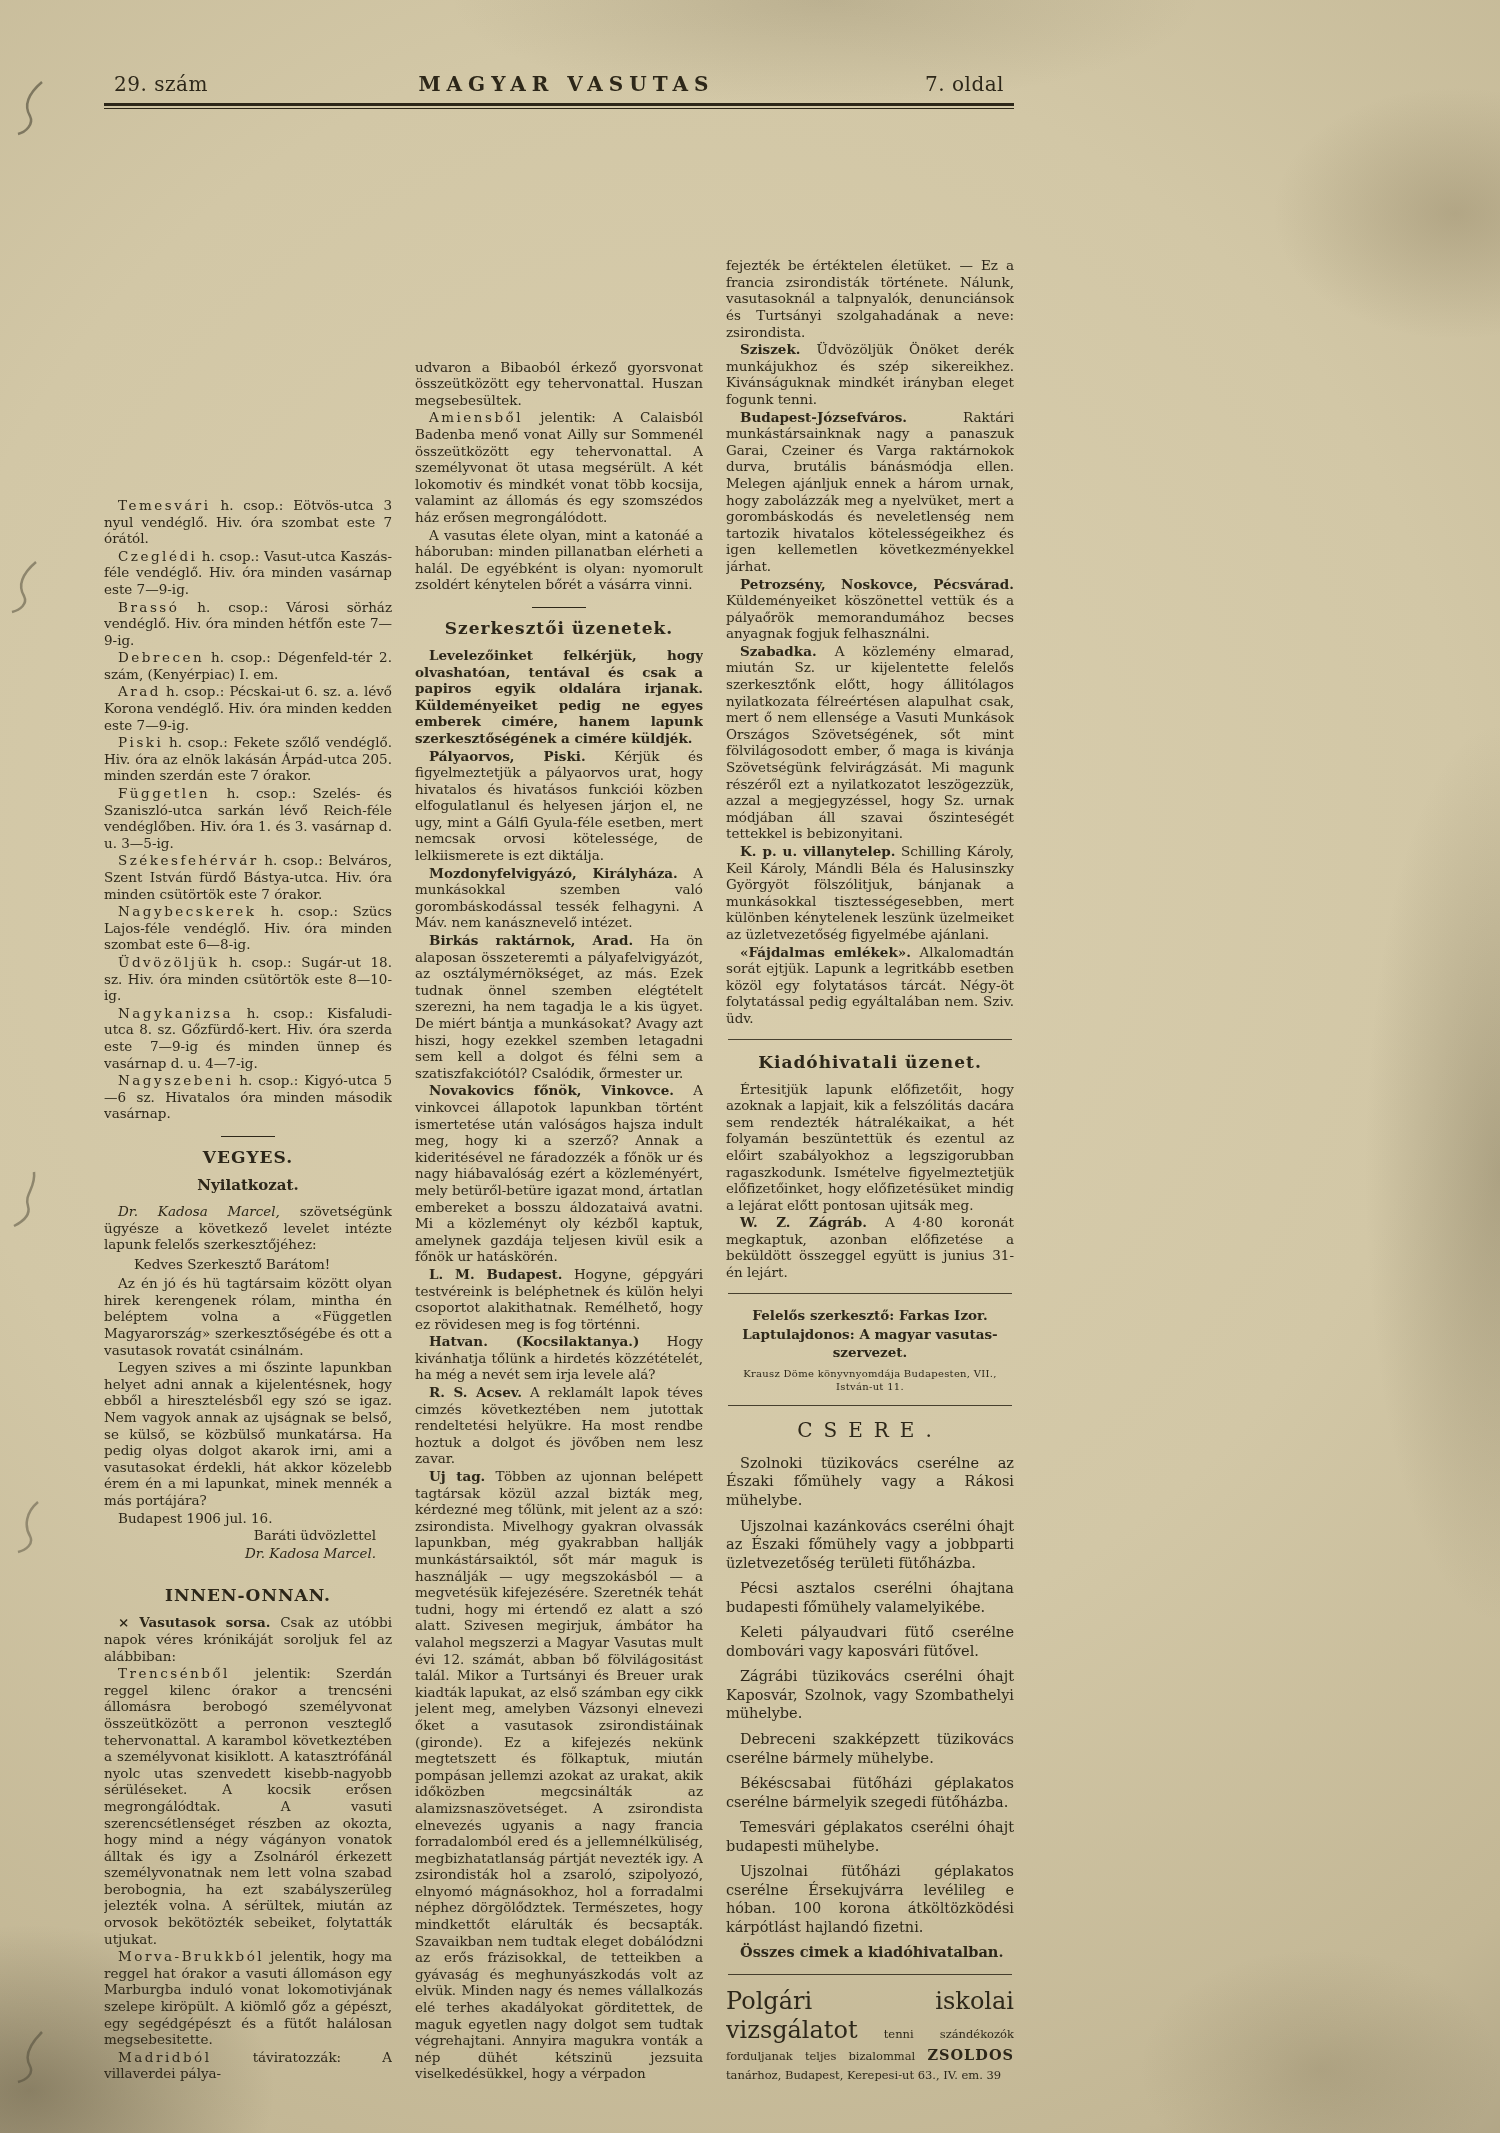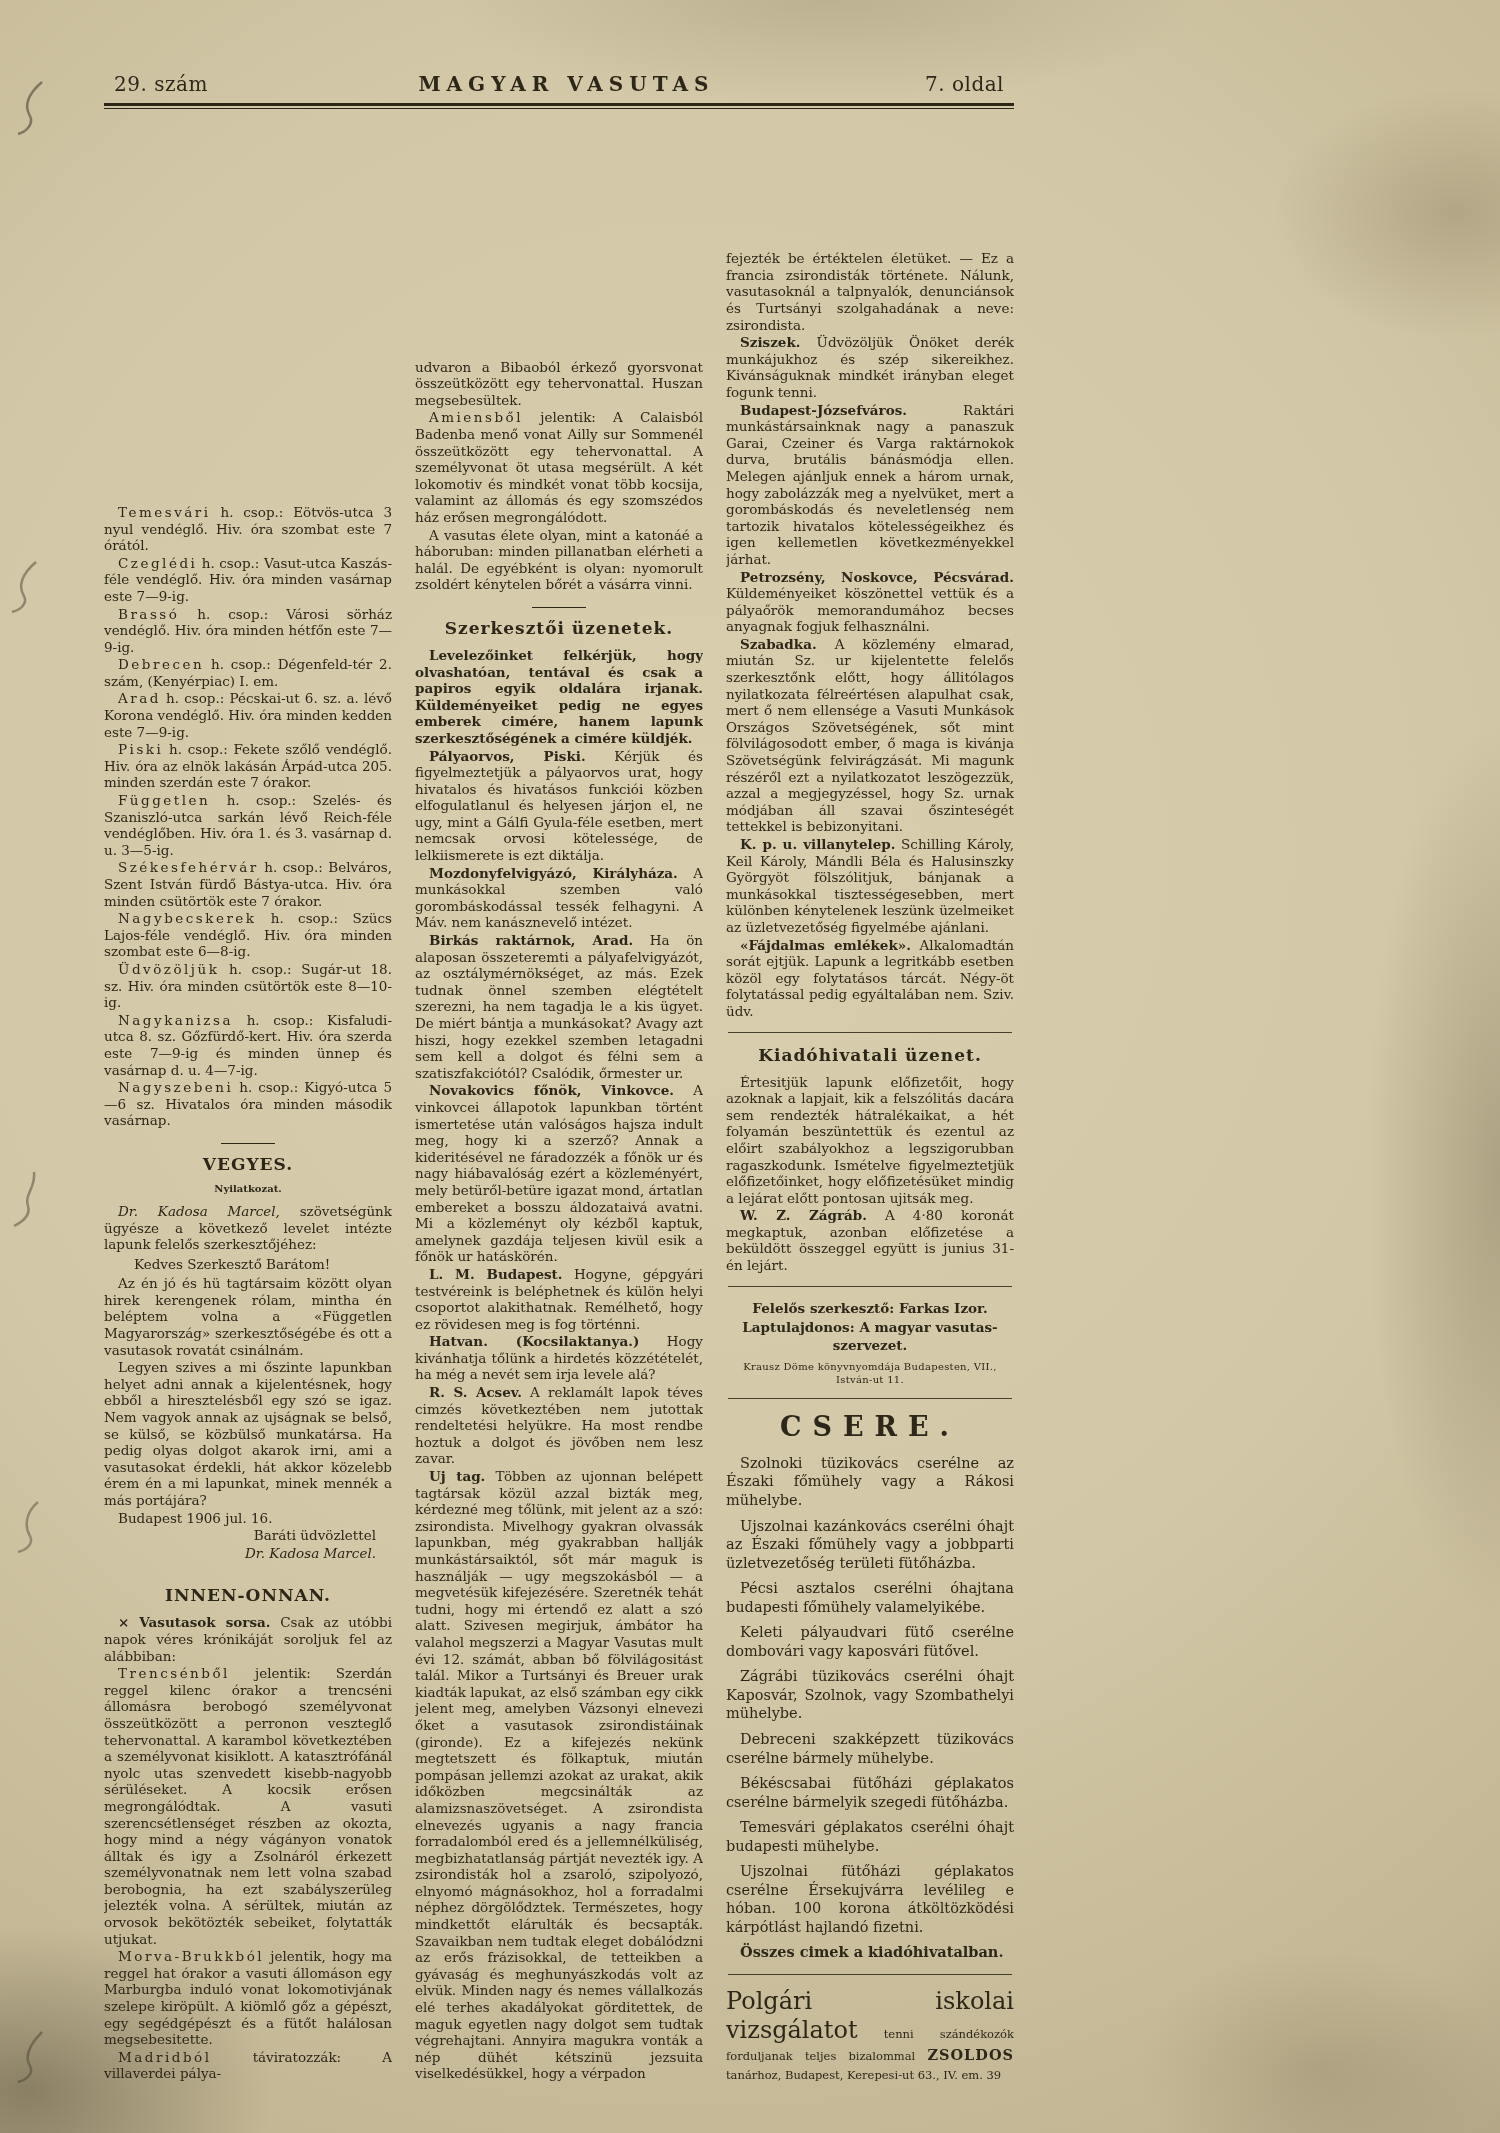--- a/index.html
+++ b/index.html
@@ -25,24 +25,24 @@
   .gut::before{content:"";width:1px;background:rgba(45,39,25,.55)}
   .para{font-size:13.5px;line-height:1.23;text-align:justify;text-indent:14px;margin-bottom:1px}
   .noindent{text-indent:0}
   .bold{font-weight:bold}
   .right{text-align:right;text-indent:0;padding-right:16px}
   .salute{text-indent:30px;text-align:left;margin:3px 0}
   .sp{letter-spacing:2.5px}
   .lead{font-weight:bold}
   .para i{font-style:italic}
   h2.section{font-size:17px;text-align:center;font-weight:bold;letter-spacing:1px;margin:6px 0 9px}
-  h3.subsection{font-size:10px;text-align:center;font-weight:bold;margin:4px 0 9px}
+  h3.subsection{font-size:15px;text-align:center;font-weight:bold;margin:4px 0 9px}
   .shortrule{width:54px;border-top:1px solid #2d2719;margin:14px auto 10px}
   .rule{border-top:1px solid rgba(45,39,25,.85);margin:12px 2px}
-  .csere-h{font-size:27px;font-weight:bold;text-align:center;letter-spacing:11px;margin:10px 0 12px}
+  .csere-h{font-size:20px;font-weight:normal;text-align:center;letter-spacing:11px;margin:10px 0 12px}
   .csere{font-size:14.5px;line-height:1.28;margin-bottom:7px}
   .imprint p{text-align:center;text-indent:0}
   .imprint .b{font-weight:bold;font-size:13.5px;line-height:1.35}
   .imprint .tiny{font-size:10px;letter-spacing:.3px;margin-top:7px}
   .ad{margin-top:12px;text-align:justify;line-height:1.2}
   .ad-big{font-size:24px}
   .ad-name{font-size:14.5px;font-weight:bold;letter-spacing:1px}
   .ad-small{font-size:11.5px}
 </style>
 </head>

